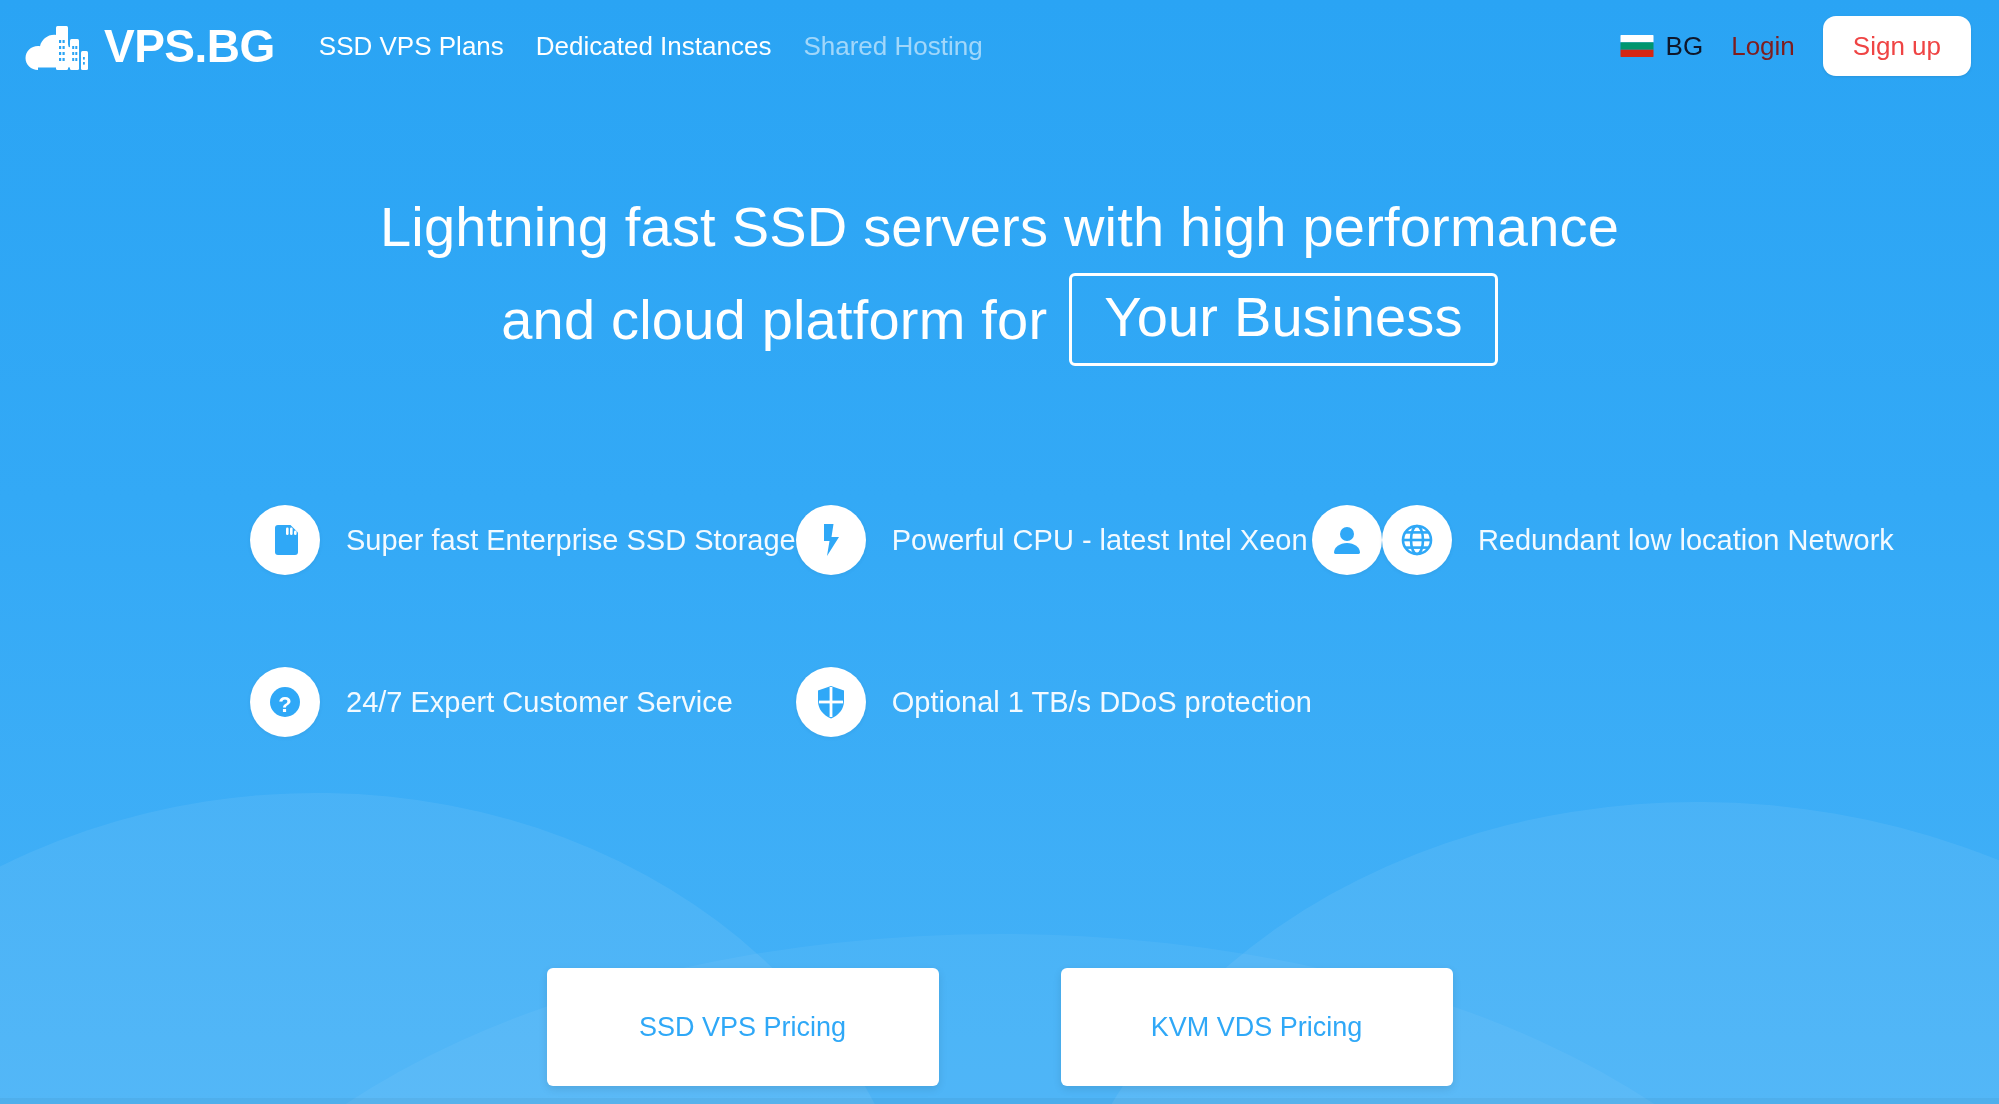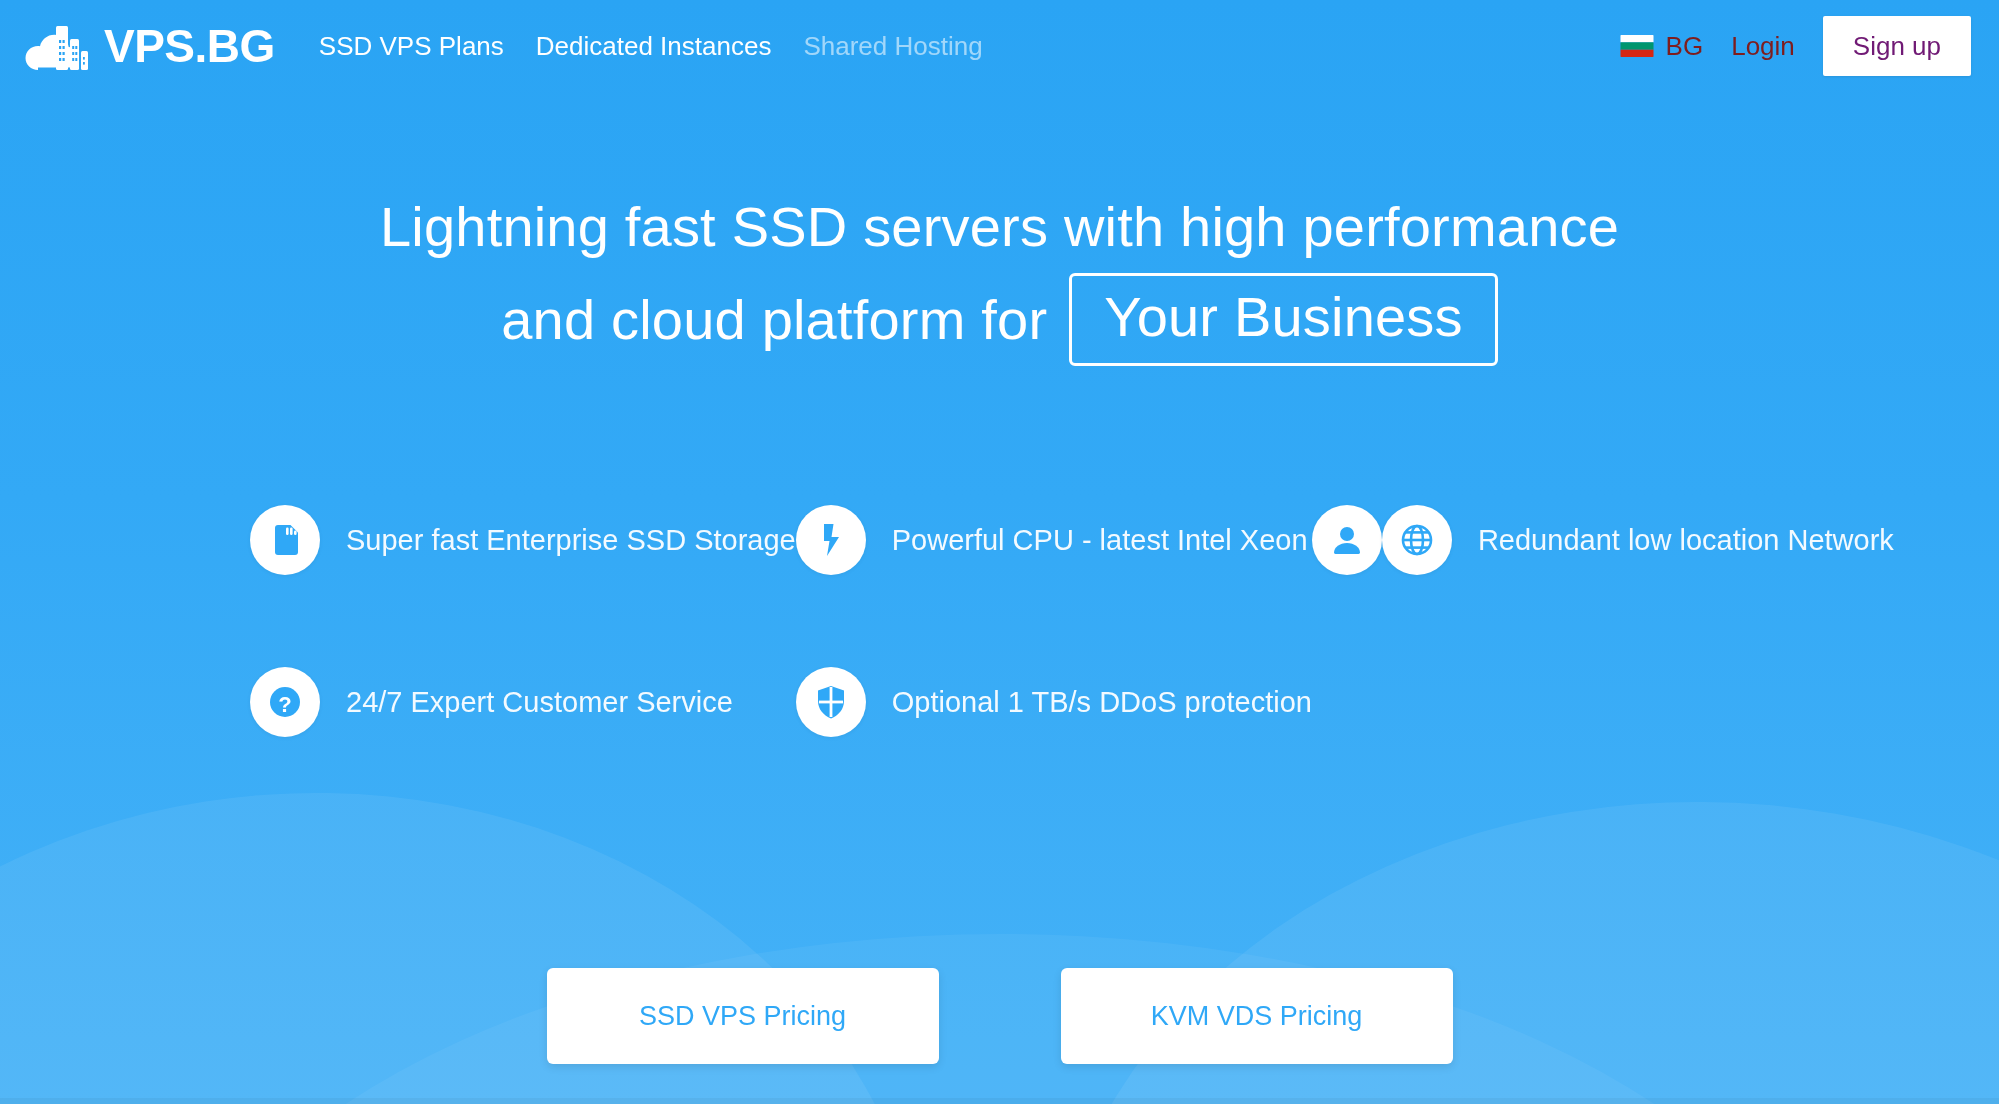--- a/index.html
+++ b/index.html
@@ -116,37 +116,37 @@
     cursor: pointer;
   }
   .flag {
     width: 34px;
     height: 22px;
     display: block;
     border-radius: 1px;
     overflow: hidden;
   }
   .lang-label {
-    color: #7f1d1d;
+    color: #0f172a;
     font-size: 26px;
     line-height: 1;
   }
   .login-link {
     color: #7f1d1d;
     font-size: 26px;
     line-height: 1;
     cursor: pointer;
   }
   .signup-btn {
     background: #ffffff;
-    color: #701a75;
+    color: #ef4444;
     font-size: 26px;
     font-family: "Liberation Sans", sans-serif;
     border: none;
-    border-radius: 2px;
+    border-radius: 13px;
     padding: 17px 30px;
     cursor: pointer;
     line-height: 1;
     box-shadow: 0 1px 3px rgba(0,0,0,0.10);
   }
 
   
   .headline {
     position: absolute;
     top: 186px;
@@ -217,21 +217,21 @@
   .cta-row {
     position: absolute;
     top: 968px;
     left: 0; right: 0;
     display: flex;
     justify-content: center;
     gap: 122px;
   }
   .cta-btn {
     width: 392px;
-    height: 96px;
+    height: 118px;
     background: #ffffff;
     color: #2fa8f7;
     border: none;
     border-radius: 6px;
     font-family: "Liberation Sans", sans-serif;
     font-size: 27px;
     font-weight: 400;
     cursor: pointer;
     box-shadow: 0 3px 9px rgba(0,0,0,0.10);
   }

